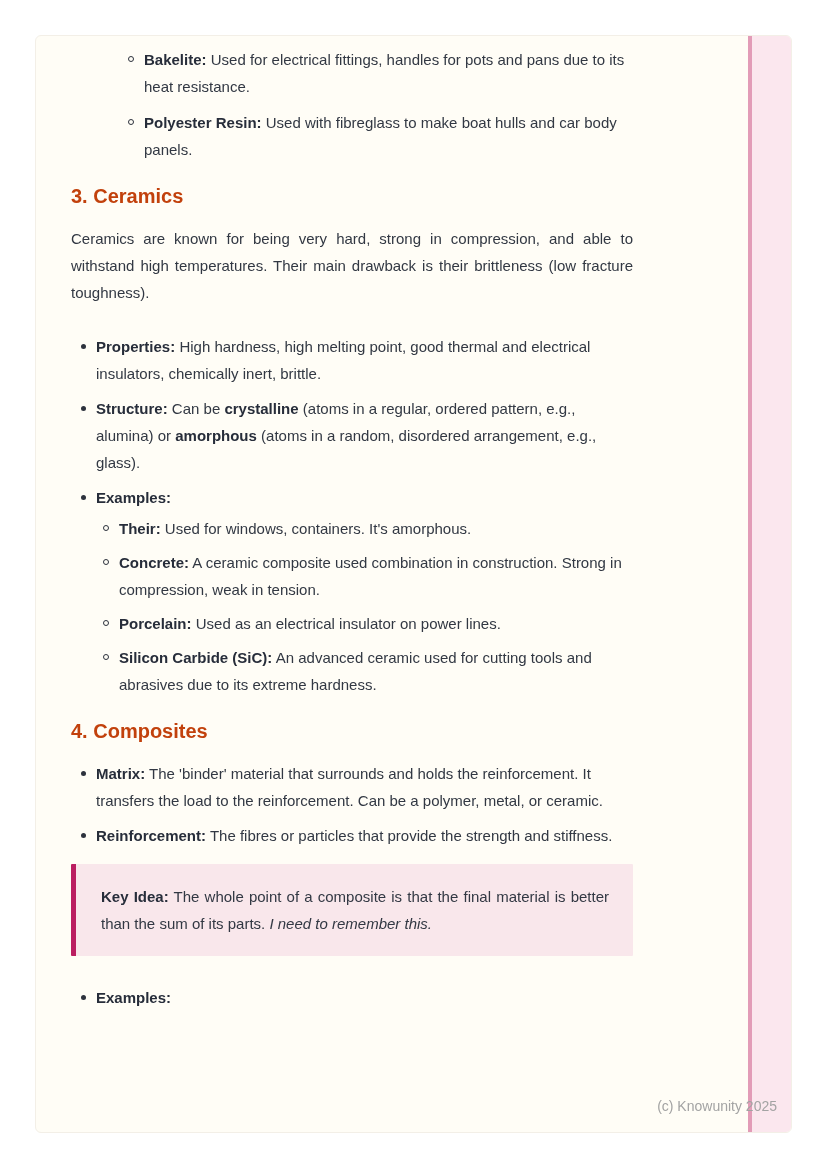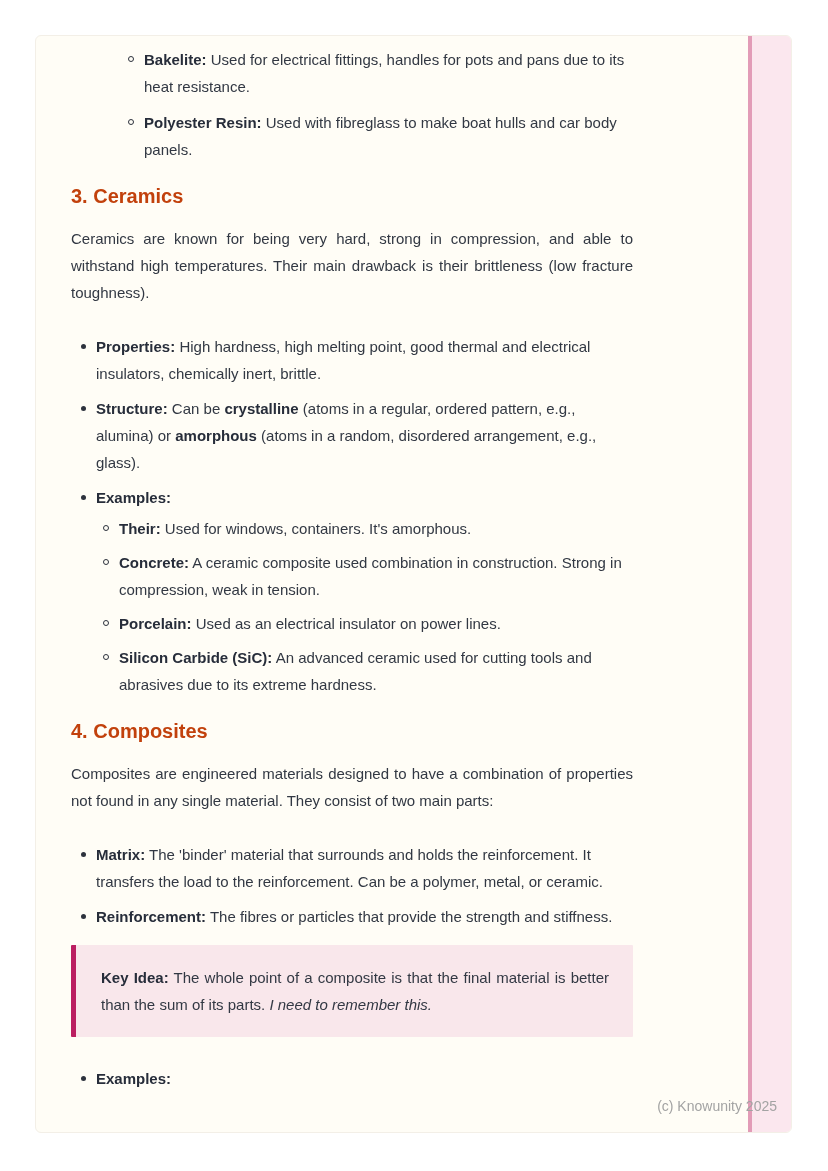--- a/index.html
+++ b/index.html
@@ -127,21 +127,20 @@
 
     <ul class="lvl2 blocklist">
       <li><span class="b">Their:</span> <span>Used for windows, containers. It's amorphous.</span></li>
       <li><span class="b">Concrete:</span> <span>A ceramic composite used combination in construction. Strong in compression, weak in tension.</span></li>
       <li><span class="b">Porcelain:</span> <span>Used as an electrical insulator on power lines.</span></li>
       <li><span class="b">Silicon Carbide (SiC):</span> <span>An advanced ceramic used for cutting tools and abrasives due to its extreme hardness.</span></li>
     </ul>
 
     <h2>4. Composites</h2>
 
-    <p class="para">Composites are engineered materials designed to have a combination of properties not found in any single material. They consist of two main parts:</p>
 
     <ul class="lvl1 blocklist">
       <li><span class="b">Matrix:</span> <span>The 'binder' material that surrounds and holds the reinforcement. It transfers the load to the reinforcement. Can be a polymer, metal, or ceramic.</span></li>
       <li><span class="b">Reinforcement:</span> <span>The fibres or particles that provide the strength and stiffness.</span></li>
     </ul>
 
     <div class="callout">
       <span class="b">Key Idea:</span> <span>The whole point of a composite is that the final material is better than the sum of its parts.</span> <span class="it">I need to remember this.</span>
     </div>
 

